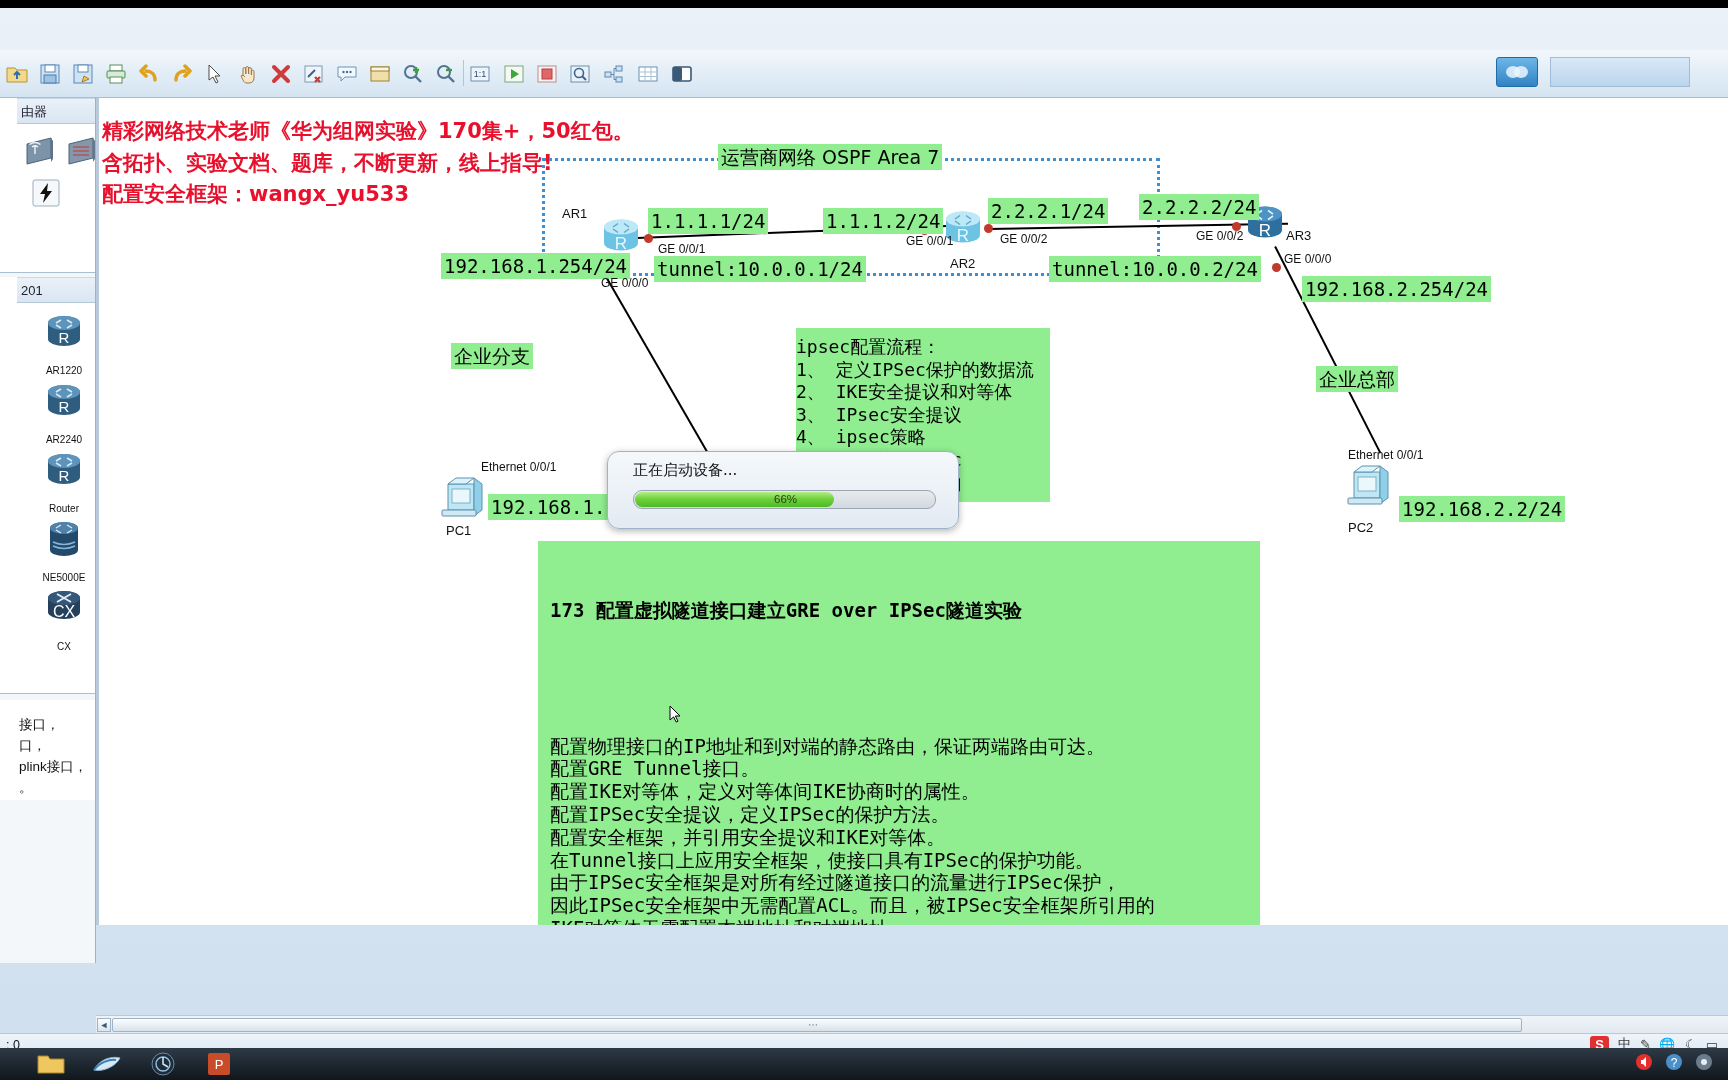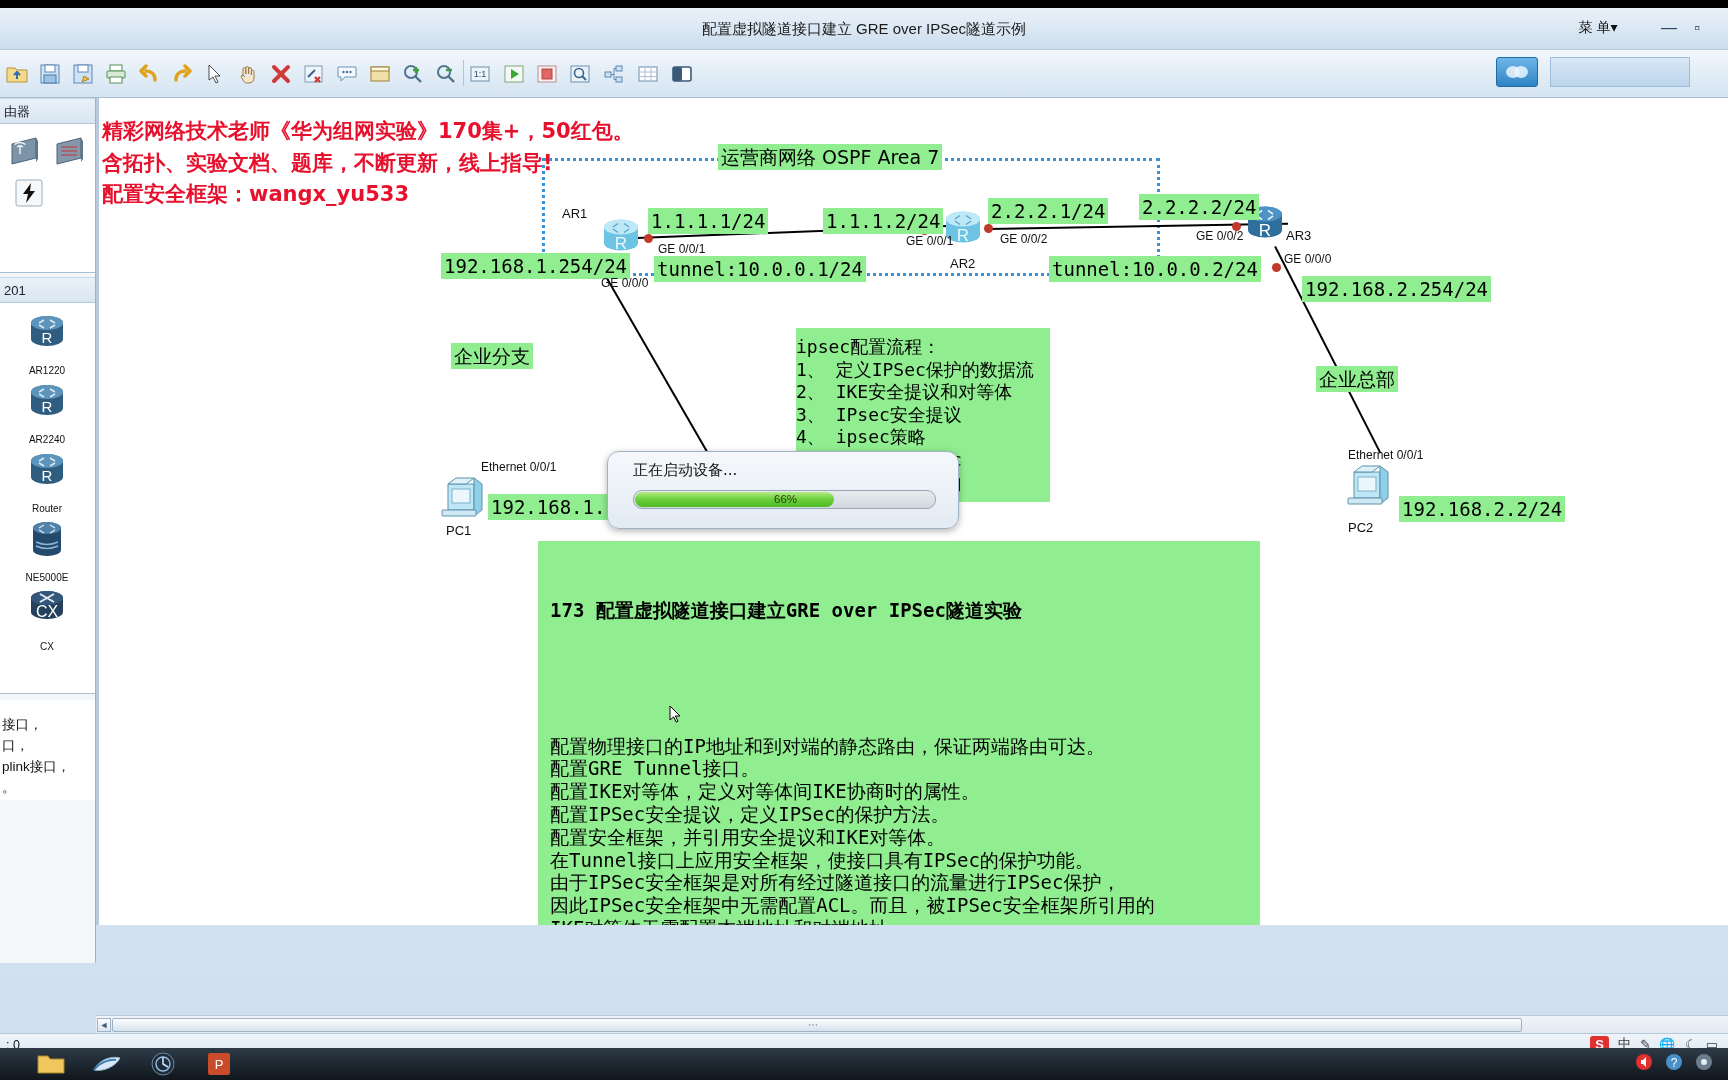--- a/index.html
+++ b/index.html
@@ -67,21 +67,21 @@
   #leftpanel {
     position:absolute; left:0; top:90px; width:96px; height:865px;
     background:#f4f7fa; border-right:1px solid #9bb3c9;
   }
   .lp-header {
     height:26px; background:linear-gradient(180deg,#eaf1f8,#d9e6f2);
     border-bottom:1px solid #b5c8da; border-top:1px solid #c8d8e7;
     font-size:13px; color:#223; padding-left:4px; line-height:26px;
     overflow:hidden; white-space:nowrap;
   }
-  .lp-sect { background:#fff; border-bottom:1px solid #a9bfd2; }
+  .lp-sect { background:#fff; border-bottom:1px solid #a9bfd2;padding-left:17px; }
   .lp-body { padding:6px 4px 8px 4px; }
   .dev-row { display:flex; gap:8px; justify-content:flex-start; padding:4px 2px; }
   .dev-item { width:86px; text-align:center; padding:4px 0 2px 0; }
   .dev-label { font-size:10px; color:#111; margin-top:6px; }
   .lp-text {
     font-size:13.5px; color:#111; line-height:21px; padding:14px 2px 2px 2px;
     overflow:hidden; white-space:nowrap;
   }
   
   #canvas {
@@ -180,28 +180,20 @@
     text-align:center; font-size:11.5px; color:#2c3e16;
   }
   
   #cursor { position:absolute; left:573px; top:607px; }
 </style>
 </head>
 <body>
 
 <div id="app">
 
-  <div id="titlebar">
-    <div id="title-text">配置虚拟隧道接口建立 GRE over IPSec隧道示例</div>
-    <div id="menu-box">
-      <span>菜 单</span><span>▾</span>
-    </div>
-    <div class="win-btn" id="btn-min">—</div>
-    <div class="win-btn" id="btn-max">▫</div>
-  </div>
 
   <div id="toolbar">
 
     <div class="tbtn" style="left:3px">
       <svg width="24" height="22" viewBox="0 0 24 22">
           <path d="M2 5h8l2 2h10v12H2z" fill="#f5d98a" stroke="#b99337"></path>
           <path d="M12 16V9M9 12l3-3 3 3" stroke="#2f6fb0" stroke-width="2" fill="none"></path>
         </svg>
     </div>
 

